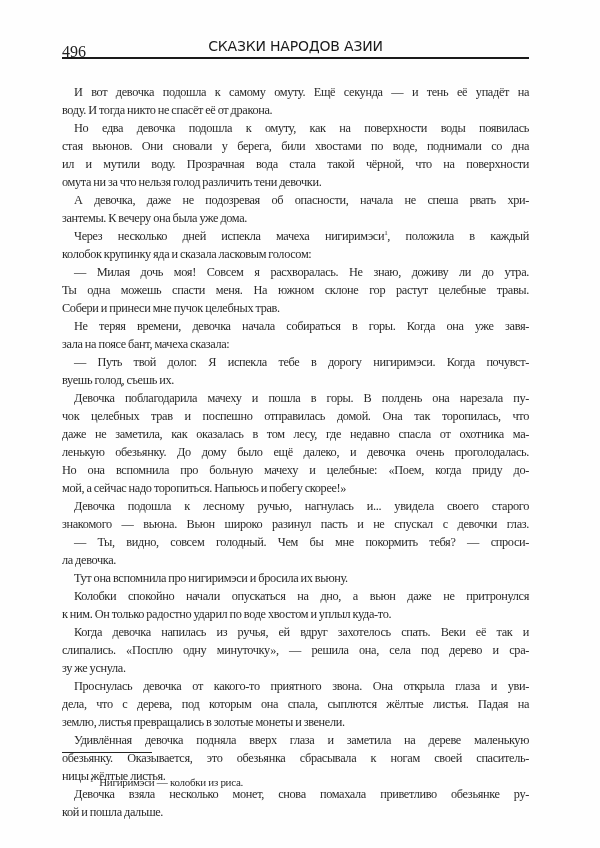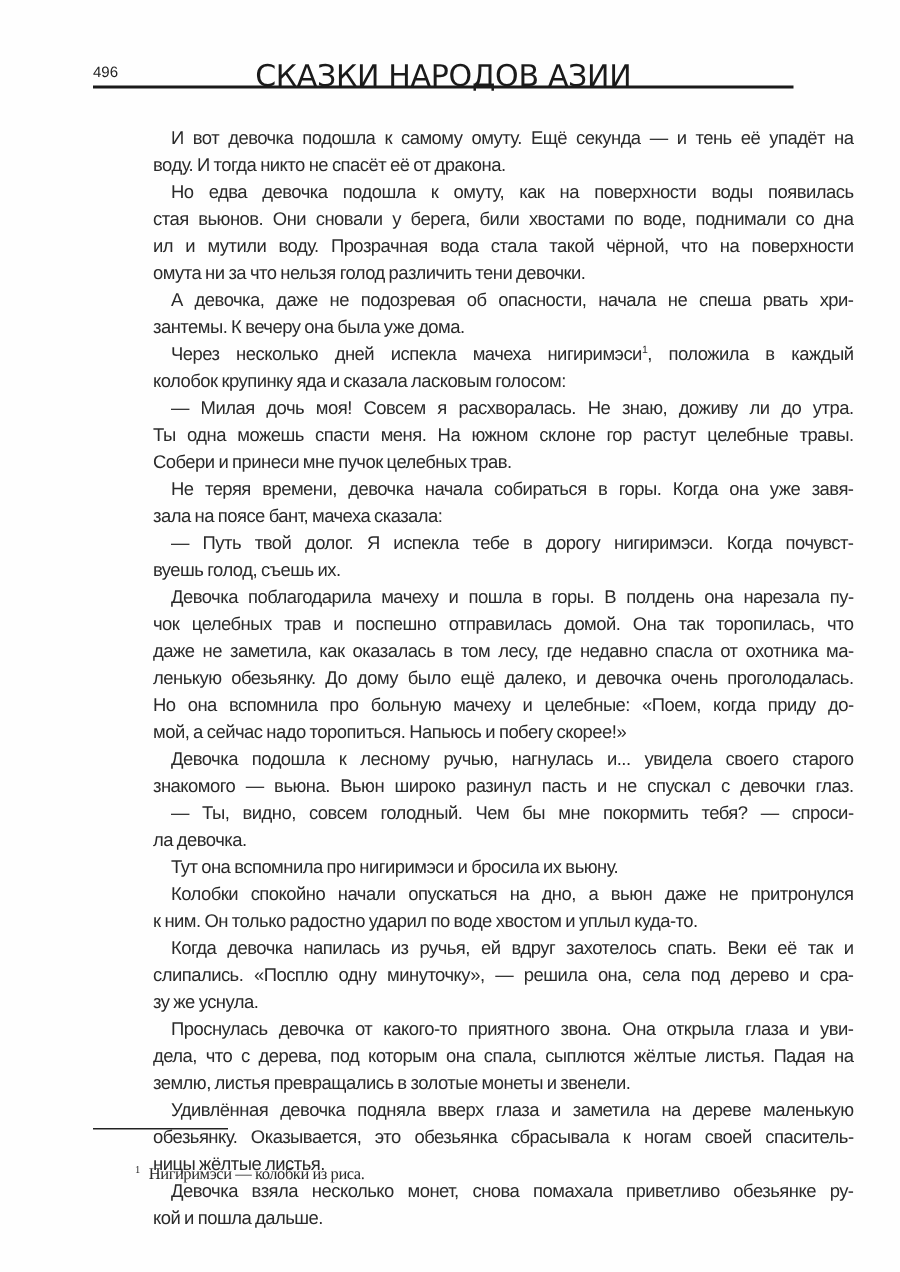--- a/index.html
+++ b/index.html
@@ -1,22 +1,22 @@
 <!DOCTYPE html>
 <html><head>
 <meta charset="utf-8">
 <style>
   html, body { margin: 0; padding: 0; background: #ffffff; }
   body { width: 600px; height: 848px; position: relative; overflow: hidden; }
   .page { position: absolute; left: 0; top: 0; width: 600px; height: 848px; background: #fefefe; }
   .header { position: absolute; left: 62px; top: 38px; width: 467px; height: 20px; }
-  .page-num { position: absolute; left: 0; top: 5px; font-family: Liberation Sans, sans-serif; font-size: 10px; color: #222; }
-  .running-title { position: absolute; left: 0; right: 0; top: 0; text-align: center; font-family: "DejaVu Sans", sans-serif; font-size: 20px; color: #1a1a1a; letter-spacing: -0.2px; }
+  .page-num { position: absolute; left: 0; top: 5px; font-family: Liberation Serif, serif; font-size: 16px; color: #222; }
+  .running-title { position: absolute; left: 0; right: 0; top: 0; text-align: center; font-family: "DejaVu Sans", sans-serif; font-size: 14px; color: #1a1a1a; letter-spacing: -0.2px; }
   .header-rule { position: absolute; left: 62px; top: 57px; width: 467px; height: 2px; background: #1a1a1a; }
-  .body { position: absolute; left: 62px; top: 83px; width: 467px; font-family: Liberation Sans, sans-serif; font-size: 12.3px; line-height: 18px; color: #2a2a2a; letter-spacing: -0.35px; word-spacing: -0.5px; margin-left: 40px; }
+  .body { position: absolute; left: 62px; top: 83px; width: 467px; font-family: Liberation Serif, serif; font-size: 12.3px; line-height: 18px; color: #2a2a2a; letter-spacing: -0.35px; word-spacing: -0.5px; }
   .line { display: block; white-space: nowrap; text-align: justify; text-align-last: justify; height: 18px; overflow: visible; }
   .line.last { text-align-last: left; }
   .line.indent { padding-left: 12px; }
   sup { font-size: 7px; vertical-align: 5px; line-height: 0; }
   .fn-rule { position: absolute; left: 62px; top: 752px; width: 90px; height: 1px; background: #222; }
   .footnote { position: absolute; left: 90px; top: 744px; font-family: Liberation Serif, serif; font-size: 11px; color: #2a2a2a; letter-spacing: -0.3px; margin-top: 32px; }
   .fn-mark { font-size: 7px; vertical-align: 4px; margin-right: 6px; }
 </style>
 </head>
 <body>

